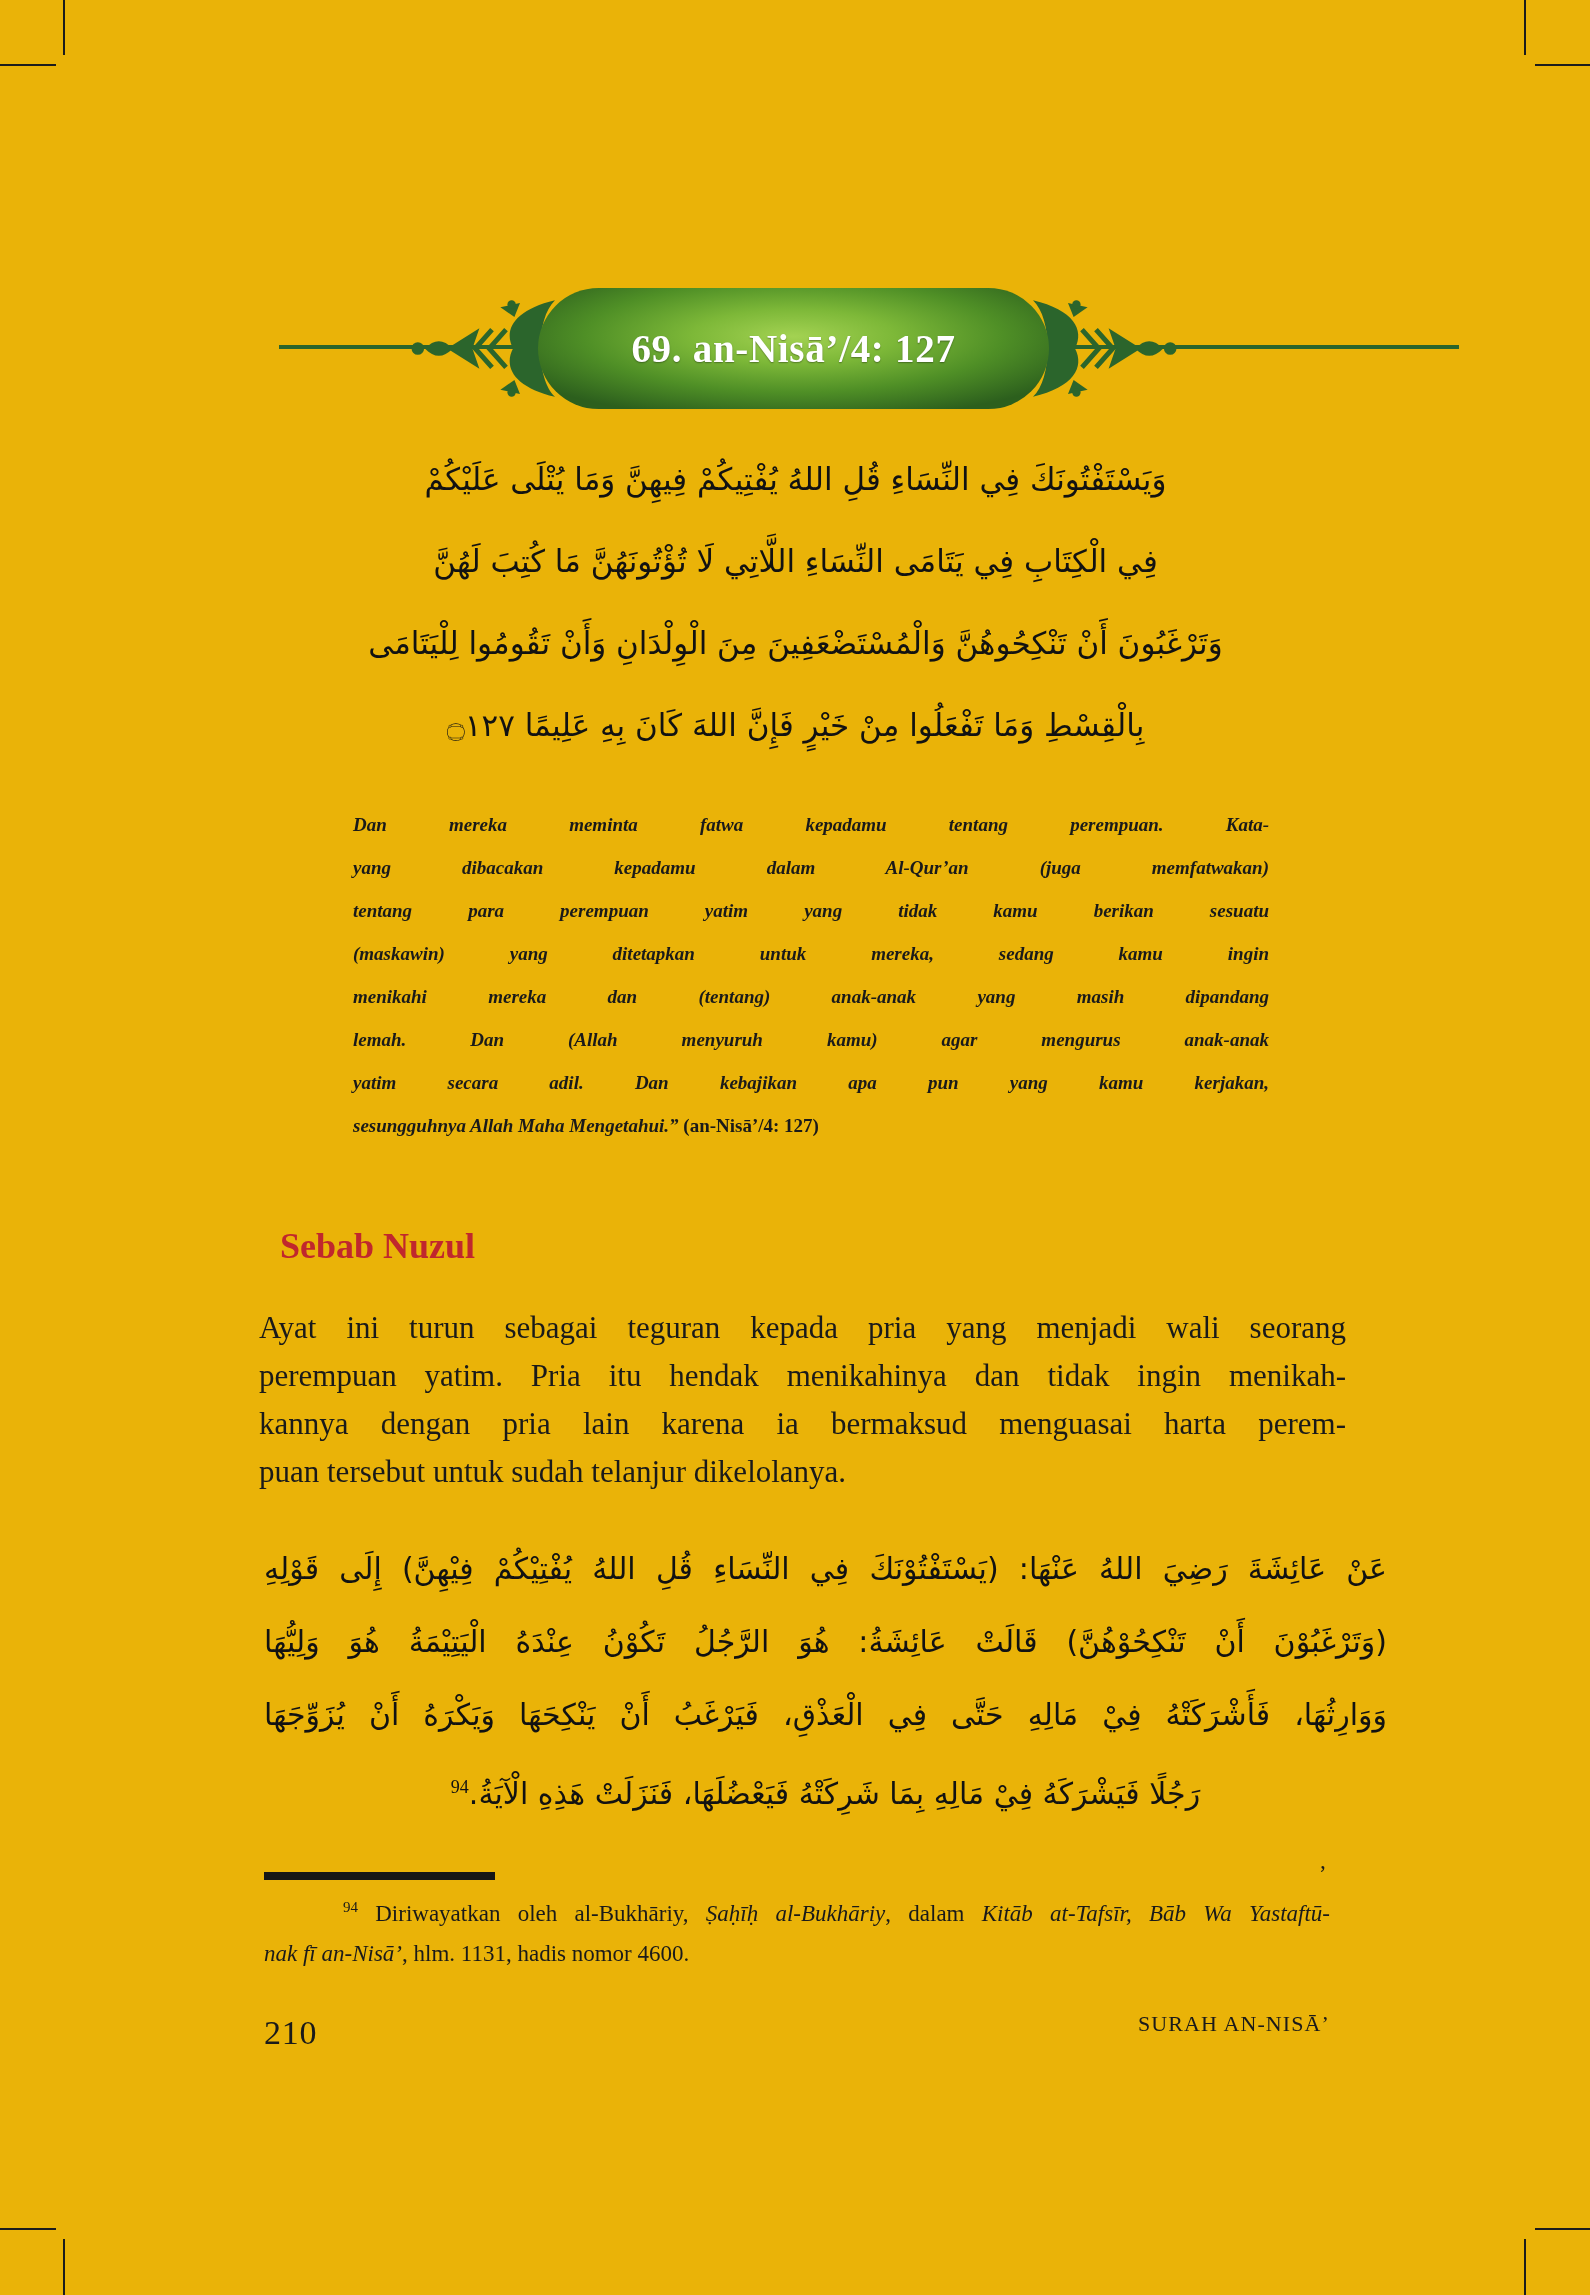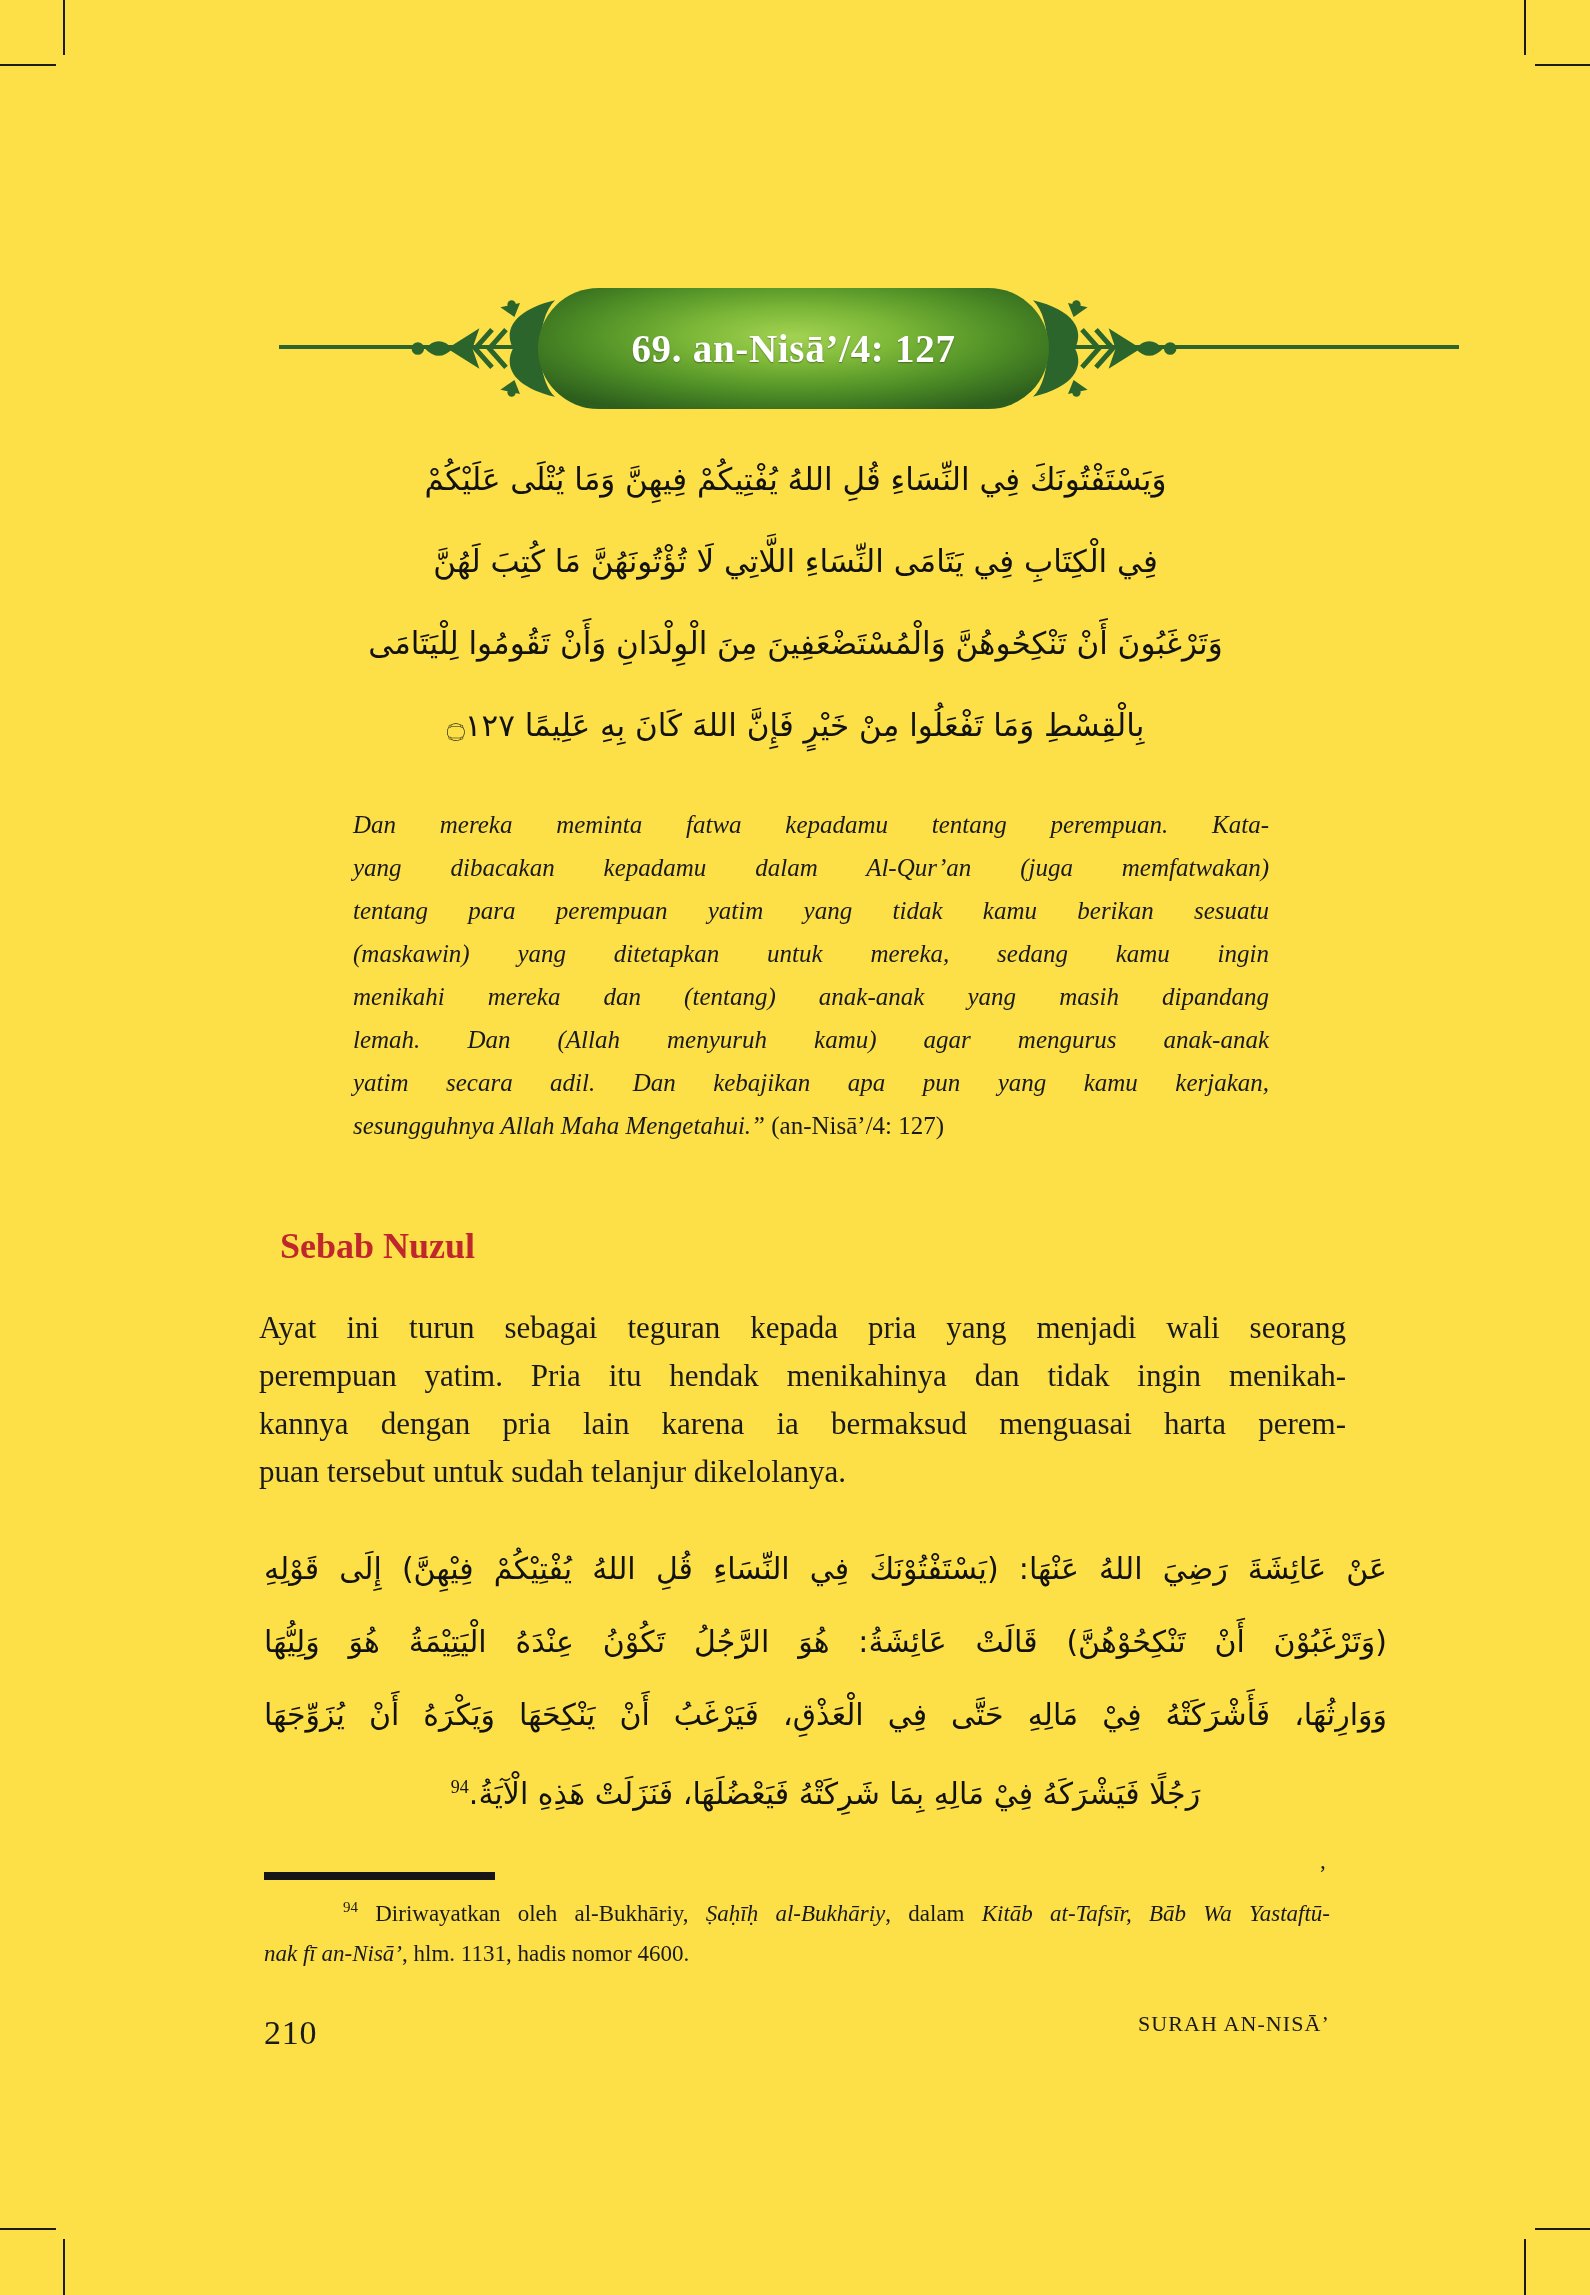--- a/index.html
+++ b/index.html
@@ -1,21 +1,21 @@
 <!DOCTYPE html>
 <html lang="id" style="font-size:12px"><head>
 <meta charset="utf-8">
 <style>
   * { margin: 0; padding: 0; box-sizing: border-box; }
   html, body { background: #ffffff; }
   .page {
     position: relative;
     width: 1591px;
     height: 2295px;
-    background: #fde047;
+    background: #eab308;
     overflow: hidden;
     font-family: "Liberation Serif", serif;
     color: #1a1a1a;
   }
   
   .crop { position: absolute; background: #1c1c1c; }
   .crop.tl-v { left: 63px;  top: 0;       width: 2.2px;  height: 55px; }
   .crop.tl-h { left: 0;     top: 64px;    width: 56px; height: 2.2px;  }
   .crop.tr-v { left: 1524px;top: 0;       width: 2.2px;  height: 55px; }
   .crop.tr-h { left: 1535px;top: 64px;    width: 56px; height: 2.2px;  }
@@ -49,21 +49,21 @@
   .quran {
     position: absolute; left: 234px; top: 438px; width: 1123px;
     direction: rtl; font-family: "DejaVu Sans", sans-serif;
     font-size: 31px; color: #121212;
   }
   .quran .ar-line { height: 82px; line-height: 82px; text-align: center; white-space: nowrap; }
 
   
   .translation {
     position: absolute; left: 353px; top: 803px; width: 916px;
-    font-size: 25px; line-height: 43px; font-style: italic;
+    font-size: 19px; line-height: 43px; font-style: italic; font-weight: bold;
   }
   .t-line { text-align: justify; text-align-last: justify; }
   .t-line.last { text-align: left; text-align-last: left; }
   .citation { font-style: normal; text-align: right; }
 
   
   .section-heading {
     position: absolute; left: 264px; top: 1225px;
     font-size: 36px; font-weight: bold; color: #c0272d; margin-left: 16px;
   }

